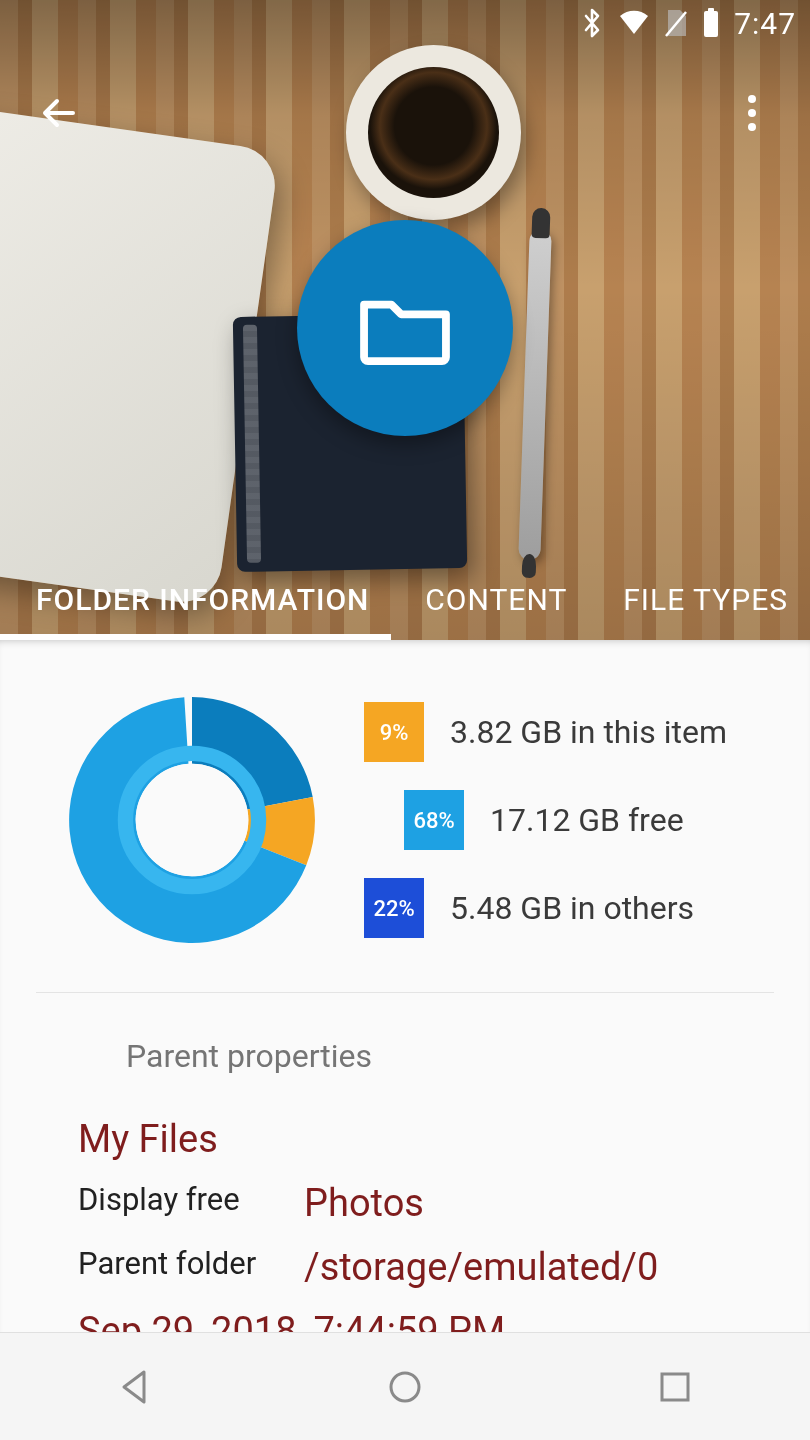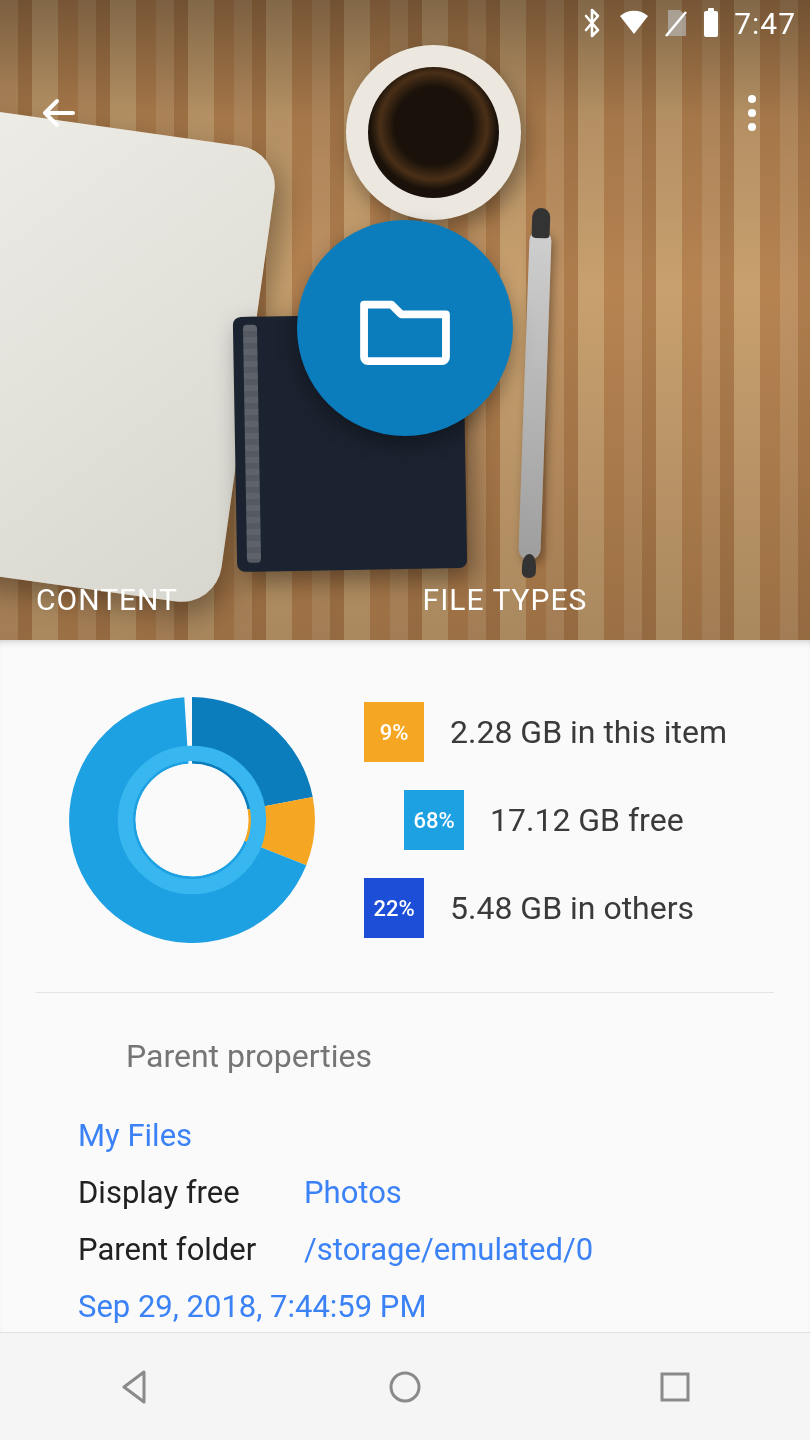--- a/index.html
+++ b/index.html
@@ -66,21 +66,21 @@
   .legend { display:flex; flex-direction:column; gap:28px; }
   .legend-row { display:flex; align-items:center; gap:26px; }
   .swatch { width:60px; height:60px; display:flex; align-items:center; justify-content:center; color:#fff; font-size:22px; font-weight:500; }
   .legend-label { font-size:32px; color:#3a3a3a; }
 
   .section-title { font-size:32px; color:#757575; padding:44px 0 32px 126px; }
 
   .props { padding:0 0 0 78px; }
   .prop-row { display:flex; padding:10px 0; }
   .prop-key { width:226px; font-size:31px; color:#212121; }
-  .prop-val { font-size:31px; color:#3b82f6; }
+  .prop-val { font-size:38px; color:#7f1d1d; }
 
   
   .navbar { height:108px; background:#f5f5f5; display:flex; align-items:center; justify-content:space-around; color:#7a7a7a; border-top:1px solid #e0e0e0; }
   .navbar .btn { width:60px; height:60px; display:flex; align-items:center; justify-content:center; cursor:pointer; }
 </style>
 </head>
 <body>
 
 <div class="frame">
 
@@ -132,40 +132,41 @@
       </div>
     </div>
 
     <div class="folder-circle">
       <svg viewBox="0 0 100 80">
         <path d="M8 16 H36 L46 26 H92 V70 A4 4 0 0 1 88 74 H12 A4 4 0 0 1 8 70 Z" fill="none" stroke="#fff" stroke-width="8" stroke-linejoin="round"></path>
       </svg>
     </div>
 
     <div class="tabs">
+      <div class="tab active">FOLDER INFORMATION</div>
       <div class="tab">CONTENT</div>
       <div class="tab">FILE TYPES</div>
     </div>
   </div>
 
   <div class="content">
     <div class="storage-row">
       <div class="donut">
         <svg viewBox="0 0 100 100" id="donut-svg">
             <path d="M 50 2 A 48 48 0 0 1 97.14978803497706 41.00569689988522 L 71.61031951603115 45.87761107911406 A 22 22 0 0 0 50 28 Z" fill="#0b7dbd"></path>
             <path d="M 97.14978803497706 41.00569689988522 A 48 48 0 0 1 94.62927132263607 67.66997852886453 L 70.45508268954153 58.09874015906291 A 22 22 0 0 0 71.61031951603115 45.87761107911406 Z" fill="#f5a623"></path>
             <path d="M 94.62927132263607 67.66997852886453 A 48 48 0 1 1 46.98605506259297 2.0947170354429687 L 48.61860857035511 28.043411974578024 A 22 22 0 1 0 70.45508268954153 58.09874015906291 Z" fill="#1ea1e3"></path>
             <circle cx="50" cy="50" r="26" fill="none" stroke="#37b6ef" stroke-width="6"></circle>
             <circle cx="50" cy="50" r="22" fill="#fafafa"></circle>
           </svg>
       </div>
       <div class="legend" id="legend">
           <div class="legend-row">
             <div class="swatch" style="background: rgb(245, 166, 35);">9%</div>
-            <div class="legend-label">2.28 GB in this item</div>
+            <div class="legend-label">3.82 GB in this item</div>
           </div>
           <div class="legend-row">
             <div class="swatch" style="background: rgb(30, 161, 227); margin-left: 40px;">68%</div>
             <div class="legend-label">17.12 GB free</div>
           </div>
           <div class="legend-row">
             <div class="swatch" style="background: #1d4ed8;">22%</div>
             <div class="legend-label">5.48 GB in others</div>
           </div>
         </div>

